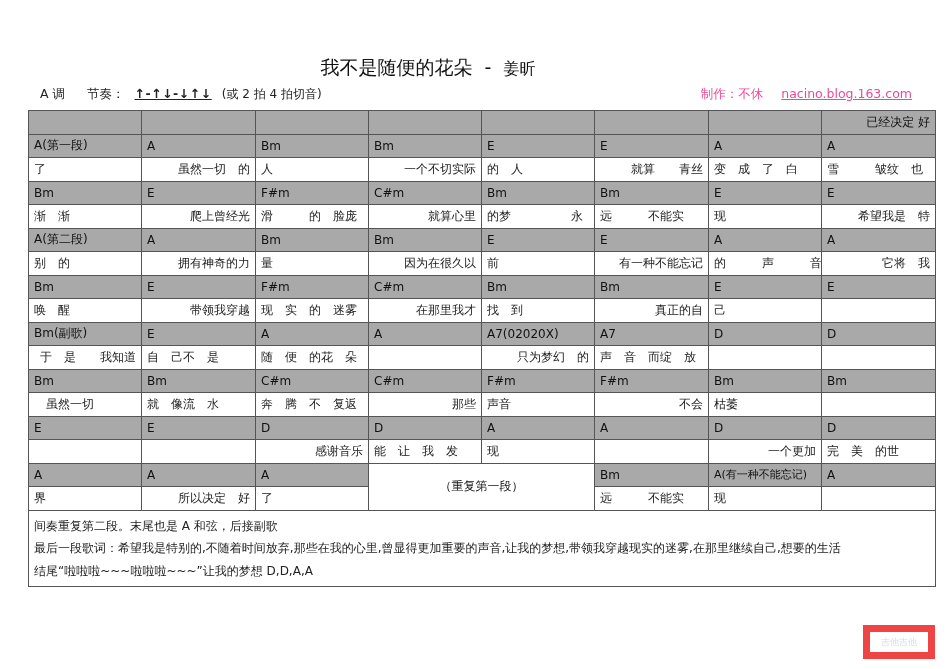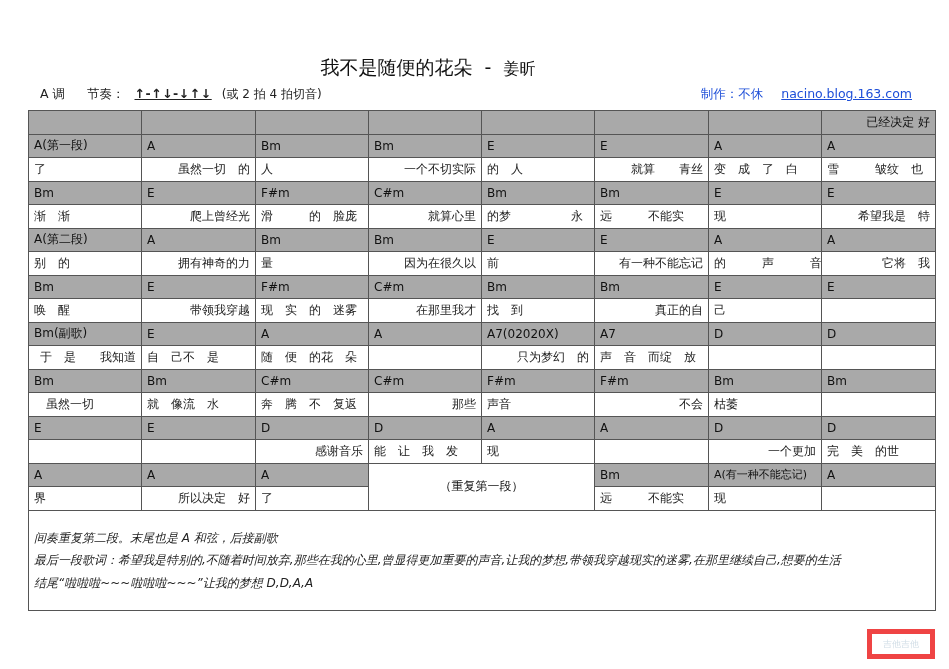--- a/index.html
+++ b/index.html
@@ -6,36 +6,36 @@
   body { width:949px; height:669px; position:relative; overflow:hidden;
          font-family:"DejaVu Sans","Liberation Sans",sans-serif; color:#222; }
   .title { position:absolute; top:55px; left:0; width:856px; text-align:center;
            font-size:19px; color:#111; }
   .title .sep { margin:0 6px; }
   .title .artist { font-size:16px; }
   .meta-left { position:absolute; top:86px; left:40px; font-size:12.5px; color:#222; white-space:nowrap; }
   .meta-left .key { margin-right:18px; }
   .meta-left .rhythm { text-decoration:underline; font-weight:bold; margin:0 6px; letter-spacing:0.5px; }
   .meta-left .note { font-size:12px; }
-  .meta-right { position:absolute; top:86px; right:37px; font-size:12.5px; color:#1d4ed8; white-space:nowrap; }
+  .meta-right { position:absolute; top:86px; right:37px; font-size:12.5px; color:#ec4899; white-space:nowrap; }
   .meta-right .author { margin-right:14px; }
   .meta-right .site { text-decoration:underline; }
 
   table.sheet { position:absolute; top:110px; left:28px; width:907px;
                 border-collapse:collapse; table-layout:fixed; }
   table.sheet td { border:1px solid #555; height:23.5px; padding:0 5px; font-size:12px;
                    white-space:pre; overflow:hidden; box-sizing:border-box; }
   tr.chord td { background:#a9a9a9; color:#111; }
   tr.lyric td { background:#ffffff; color:#222; }
   td.r { text-align:right; }
   td.merged { background:#ffffff !important; text-align:center; vertical-align:middle; }
-  td.notes { background:#ffffff !important; padding:16px 5px !important; height:auto !important; white-space:normal !important;font-style:italic; }
+  td.notes { background:#ffffff !important; padding:4px 5px !important; height:auto !important; white-space:normal !important; }
   .note-line { font-size:12px; line-height:22.5px; white-space:pre; }
   .watermark { position:absolute; right:14px; bottom:10px; width:58px; height:20px;
-               border:5px solid #ef4444; color:#d0dde6; font-size:9px; text-align:center; line-height:20px; }
+               border:7px solid #ef4444; color:#d0dde6; font-size:9px; text-align:center; line-height:20px; }
 </style>
 </head>
 <body>
 
 <div class="title">
   <span>我不是随便的花朵</span>
   <span class="sep">-</span>
   <span class="artist">姜昕</span>
 </div>
 

